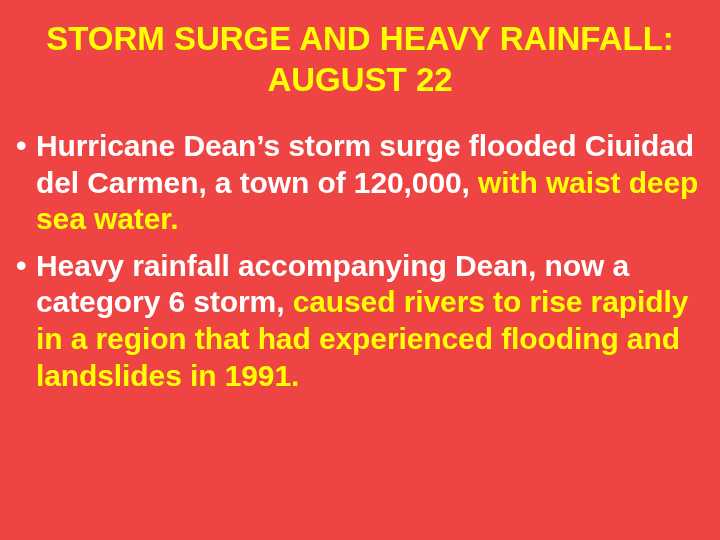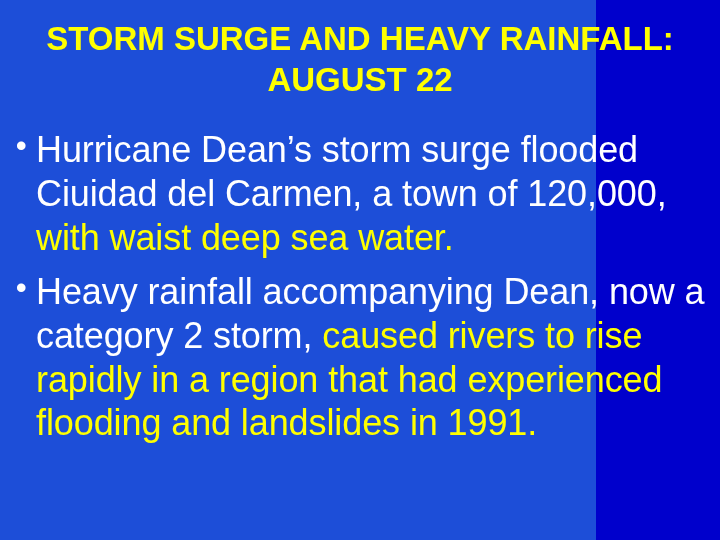--- a/index.html
+++ b/index.html
@@ -8,23 +8,23 @@
   }
   body {
     width: 720px;
     height: 540px;
     background: #0000CC;
     font-family: "Liberation Sans", sans-serif;
     overflow: hidden;
   }
   .slide {
     position: relative;
-    width: 596px;
+    width: 720px;
     height: 540px;
-    background: #1d4ed8;
+    background: #ef4444;
     box-sizing: border-box;
     padding-left: 41px;
   }
   .title {
     position: absolute;
     top: 18px;
     left: 30px;
     width: 660px;
     text-align: center;
     color: #FFFF00;
@@ -52,22 +52,22 @@
     line-height: 1.22;
     width: 22px;
     flex: 0 0 22px;
     text-align: left;
     padding-left: 2px;
     box-sizing: border-box;
   }
   .bullet-text {
     flex: 1 1 auto;
     color: #FFFFFF;
-    font-size: 36px;
-    font-weight: normal;
+    font-size: 30px;
+    font-weight: bold;
     line-height: 1.22;
     letter-spacing: -0.1px;
   }
   .hl {
     color: #FFFF00;
   }
 </style>
 </head>
 <body>
 
@@ -80,18 +80,18 @@
     <div class="bullet">
       <span class="bullet-mark">•</span>
       <span class="bullet-text">
         <span>Hurricane Dean’s storm surge flooded Ciuidad del Carmen, a town of 120,000, </span><span class="hl">with waist deep sea water.</span>
       </span>
     </div>
 
     <div class="bullet">
       <span class="bullet-mark">•</span>
       <span class="bullet-text">
-        <span>Heavy rainfall accompanying Dean, now a category 2 storm, </span><span class="hl">caused rivers to rise rapidly in a region that had experienced flooding and landslides in 1991.</span>
+        <span>Heavy rainfall accompanying Dean, now a category 6 storm, </span><span class="hl">caused rivers to rise rapidly in a region that had experienced flooding and landslides in 1991.</span>
       </span>
     </div>
 
   </div>
 </div>
 
 </body></html>

